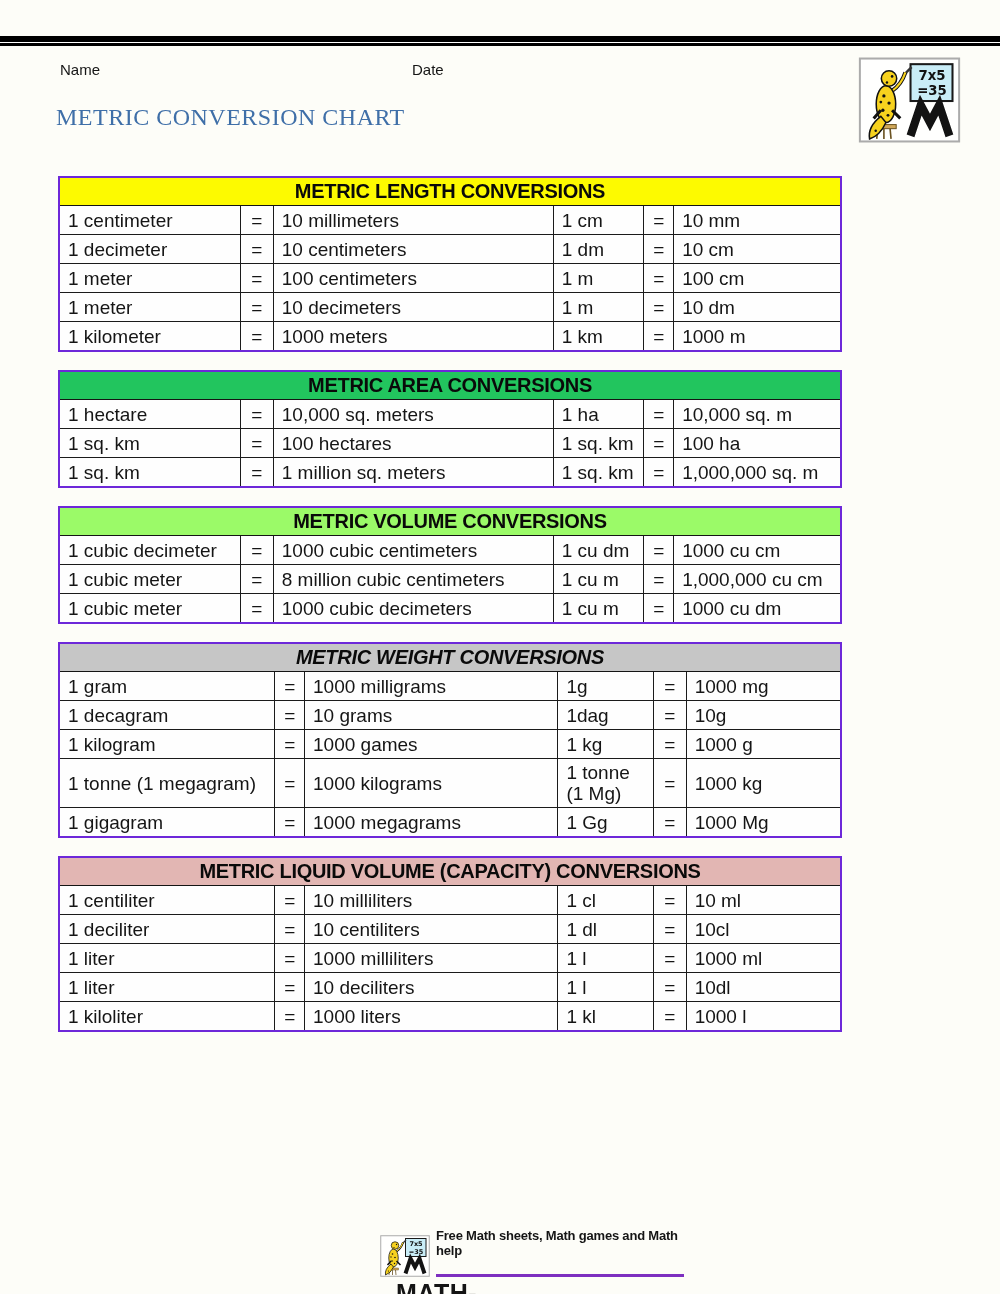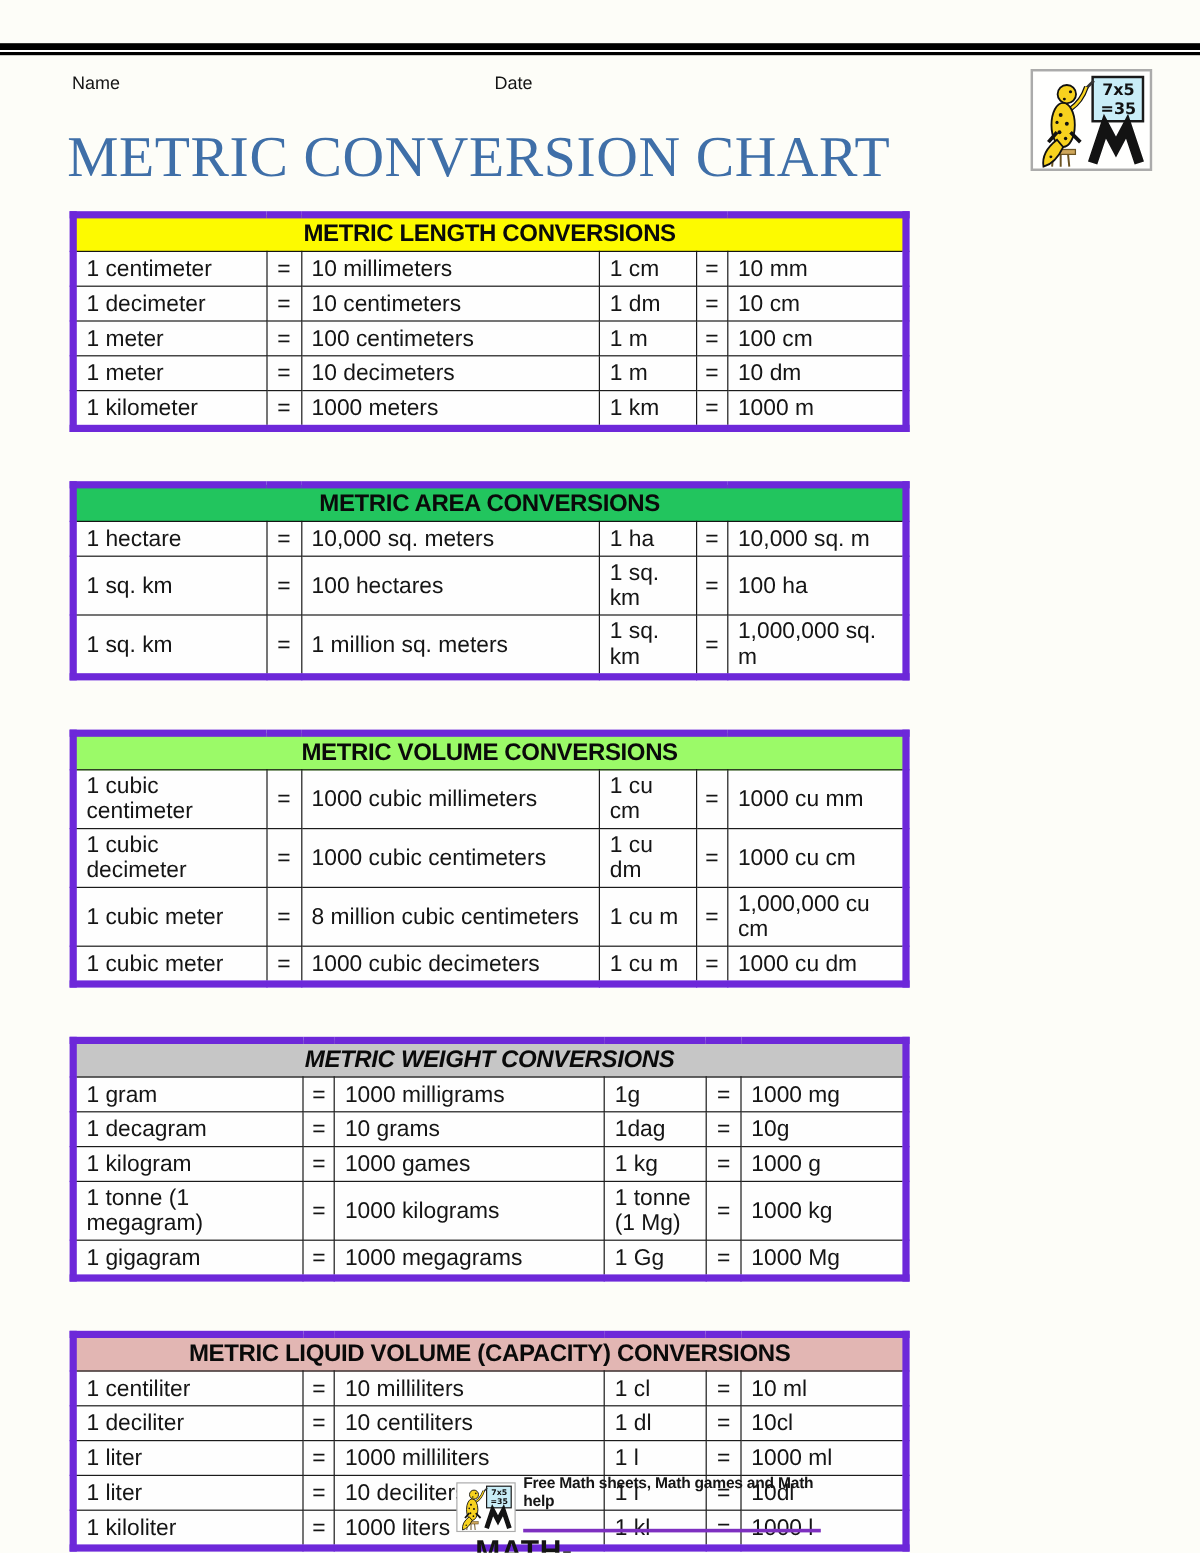--- a/index.html
+++ b/index.html
@@ -12,27 +12,27 @@
   .topbar{
     position:absolute;top:36px;left:0;width:1000px;height:10px;
     background:linear-gradient(to bottom,#000 0 5.5px,#fff 5.5px 7px,#000 7px 10px);
   }
   .meta{position:absolute;top:61px;left:0;width:1000px;font-size:15px;}
   .meta .name{position:absolute;left:60px;}
   .meta .date{position:absolute;left:412px;}
   .page-title{
     position:absolute;top:104px;left:56px;
     font-family:"Liberation Serif","DejaVu Serif",serif;
-    font-size:48px;letter-spacing:.5px;color:#3f6fa8;font-weight:400;
+    font-size:24px;letter-spacing:.5px;color:#3f6fa8;font-weight:400;
   }
   .logo-box{position:absolute;top:57px;left:857px;width:105px;height:86px;}
   .tables{position:absolute;top:176px;left:58px;width:884px;}
   table{
-    width:700px;border-collapse:collapse;table-layout:fixed;
-    margin-bottom:41px;border:6px solid #6d28d9;background:#fefefe;
+    width:784px;border-collapse:collapse;table-layout:fixed;
+    margin-bottom:18px;border:2px solid #6d28d9;background:#fefefe;
   }
   th.tbl-title{
     height:22px;padding:2px 4px;border:1px solid #141414;
     font-size:20px;font-weight:700;letter-spacing:-.3px;color:#0a0a0a;
     text-align:center;
   }
   td{
     border:1px solid #1b1b1b;padding:3px 8px;height:22px;
     font-size:19px;line-height:21px;vertical-align:middle;
     white-space:normal;overflow:hidden;
@@ -212,28 +212,20 @@
         <col class="w4">
         <col class="w5">
       </colgroup>
     <thead>
         <tr>
           <th colspan="6" class="tbl-title" style="background: rgb(155, 250, 104); text-align: center;">METRIC VOLUME CONVERSIONS</th>
         </tr>
       </thead>
     <tbody>
         <tr>
-          <td class="c0">1 cubic centimeter</td>
-          <td class="c1">=</td>
-          <td class="c2">1000 cubic millimeters</td>
-          <td class="c3">1 cu cm</td>
-          <td class="c4">=</td>
-          <td class="c5">1000 cu mm</td>
-        </tr>
-        <tr>
           <td class="c0">1 cubic decimeter</td>
           <td class="c1">=</td>
           <td class="c2">1000 cubic centimeters</td>
           <td class="c3">1 cu dm</td>
           <td class="c4">=</td>
           <td class="c5">1000 cu cm</td>
         </tr>
         <tr>
           <td class="c0">1 cubic meter</td>
           <td class="c1">=</td>

